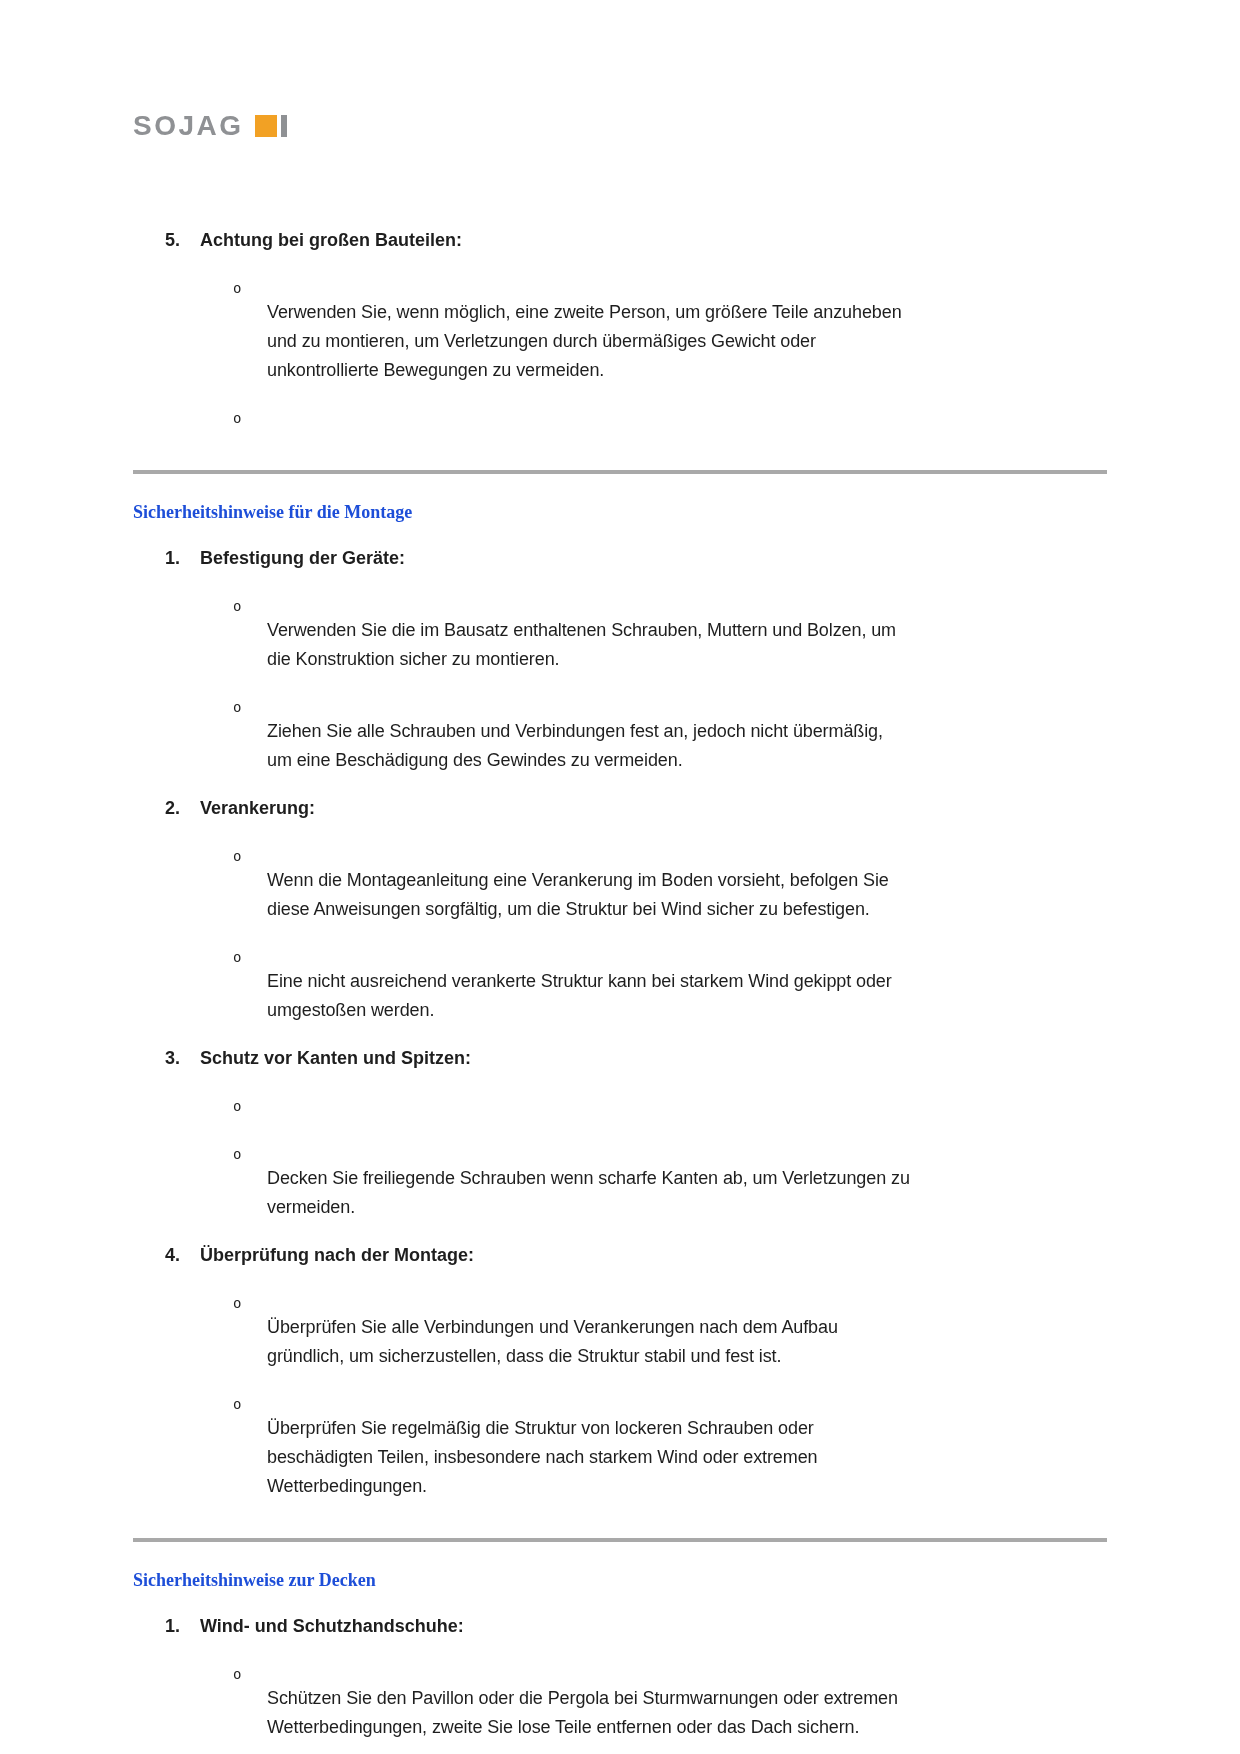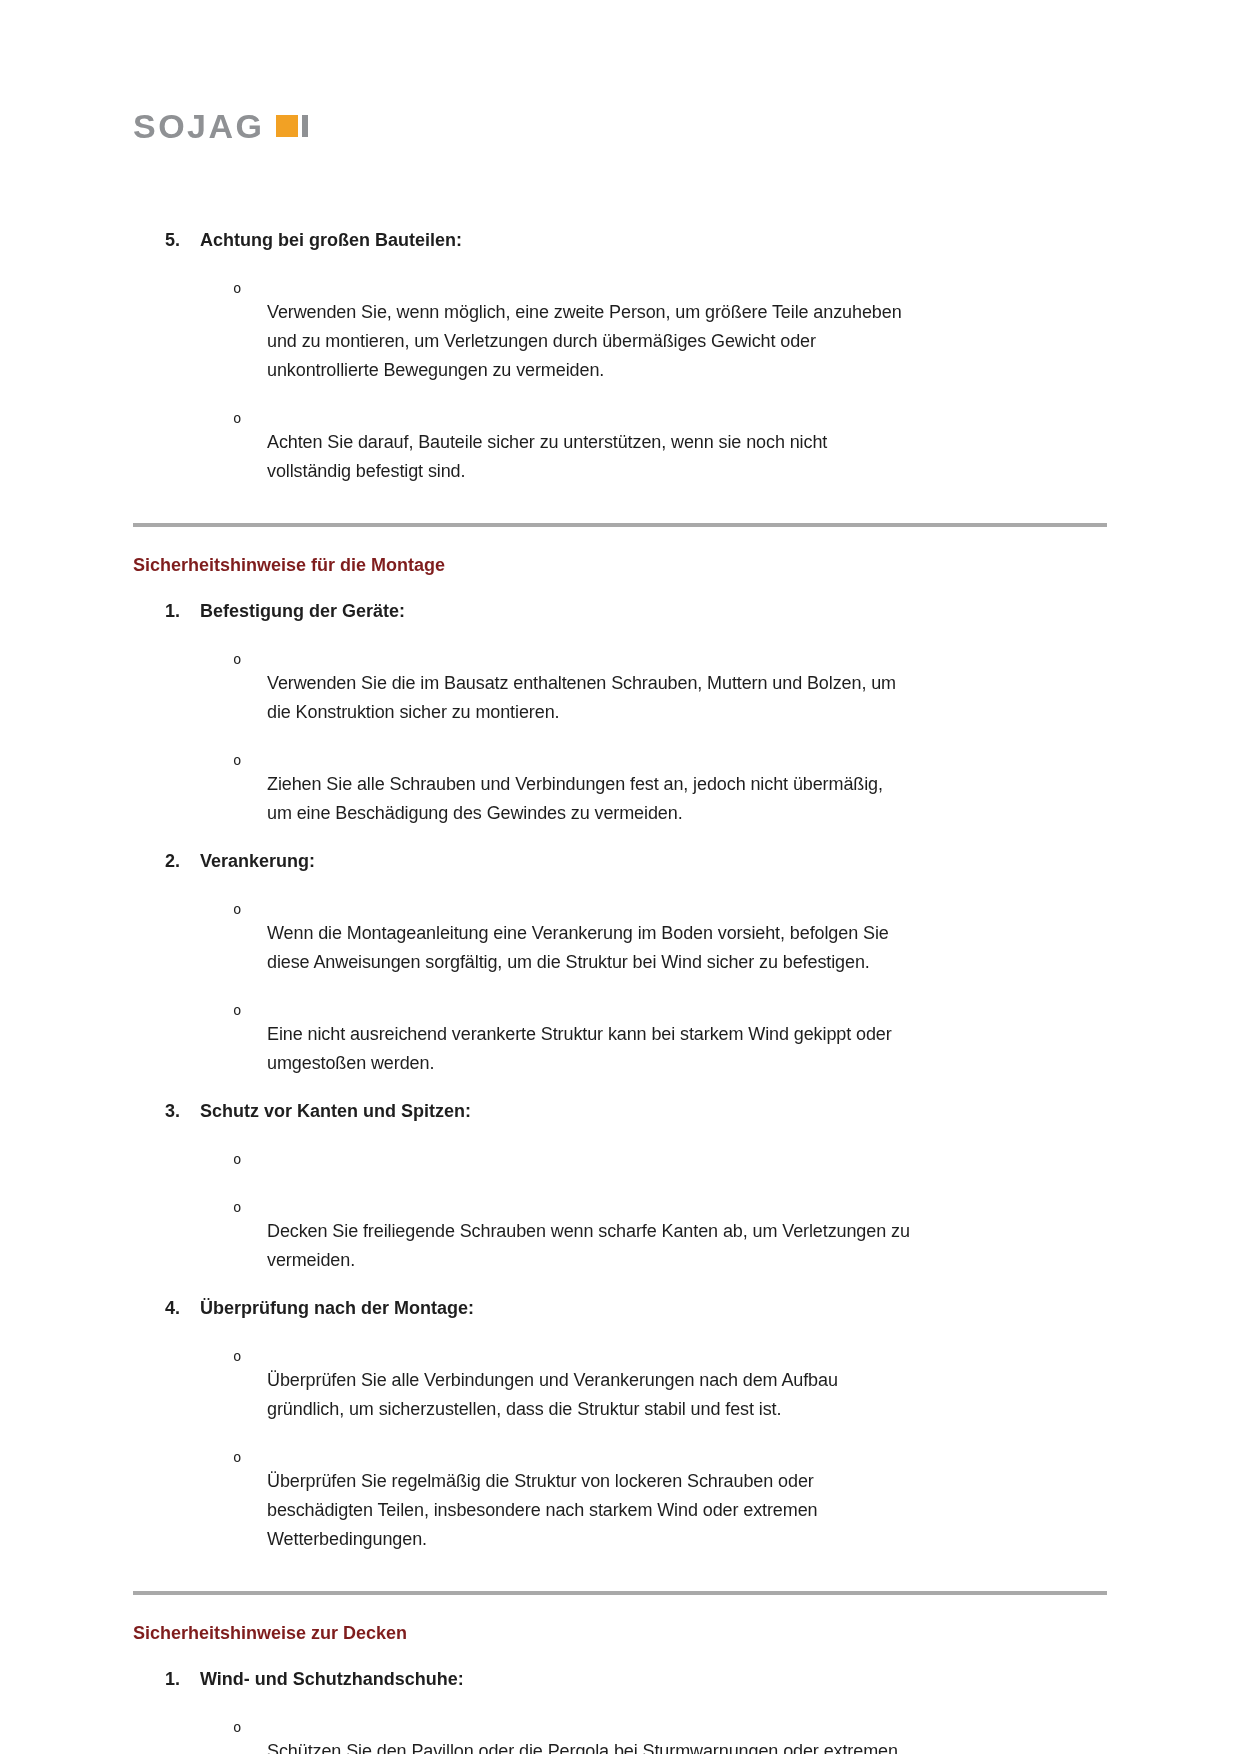--- a/index.html
+++ b/index.html
@@ -17,21 +17,21 @@
   
   .logo {
     position: absolute;
     top: 111px;
     left: 133px;
     display: flex;
     align-items: center;
     height: 30px;
   }
   .logo-text {
-    font-size: 34px;
+    font-size: 28px;
     font-weight: 600;
     letter-spacing: 2.5px;
     color: #8f9194;
     line-height: 1;
     text-align: center;
   }
   .logo-square {
     display: inline-block;
     width: 22px;
     height: 22px;
@@ -52,21 +52,22 @@
     top: 226px;
     left: 133px;
     width: 974px;
   }
 
   .section-heading {
     font-size: 18px;
     font-weight: 700;
     line-height: 29px;
     margin: 0 0 17px 0;
-    color: #7f1d1d;
+    color: #1d4ed8;
+    font-family: Liberation Serif, serif;
   }
 
   .item { margin-bottom: 16px; }
   .item-head {
     display: flex;
     padding-left: 32px;
     margin-bottom: 19px;
     line-height: 29px;
   }
   .item-number {
@@ -125,22 +126,20 @@
           <span class="item-title">Achtung bei großen Bauteilen:</span>
         </div>
         <div class="bullet">
           <span class="bullet-marker">o</span>
           <span class="bullet-text">Verwenden Sie, wenn möglich, eine zweite Person, um größere Teile anzuheben
 und zu montieren, um Verletzungen durch übermäßiges Gewicht oder
 unkontrollierte Bewegungen zu vermeiden.</span>
         </div>
         <div class="bullet">
           <span class="bullet-marker">o</span>
-          <span class="bullet-text">Achten Sie darauf, Bauteile sicher zu unterstützen, wenn sie noch nicht
-vollständig befestigt sind.</span>
         </div>
       </section>
       <hr class="divider">
       <h2 class="section-heading">Sicherheitshinweise für die Montage</h2>
       <section class="item">
         <div class="item-head">
           <span class="item-number">1.</span>
           <span class="item-title">Befestigung der Geräte:</span>
         </div>
         <div class="bullet">

